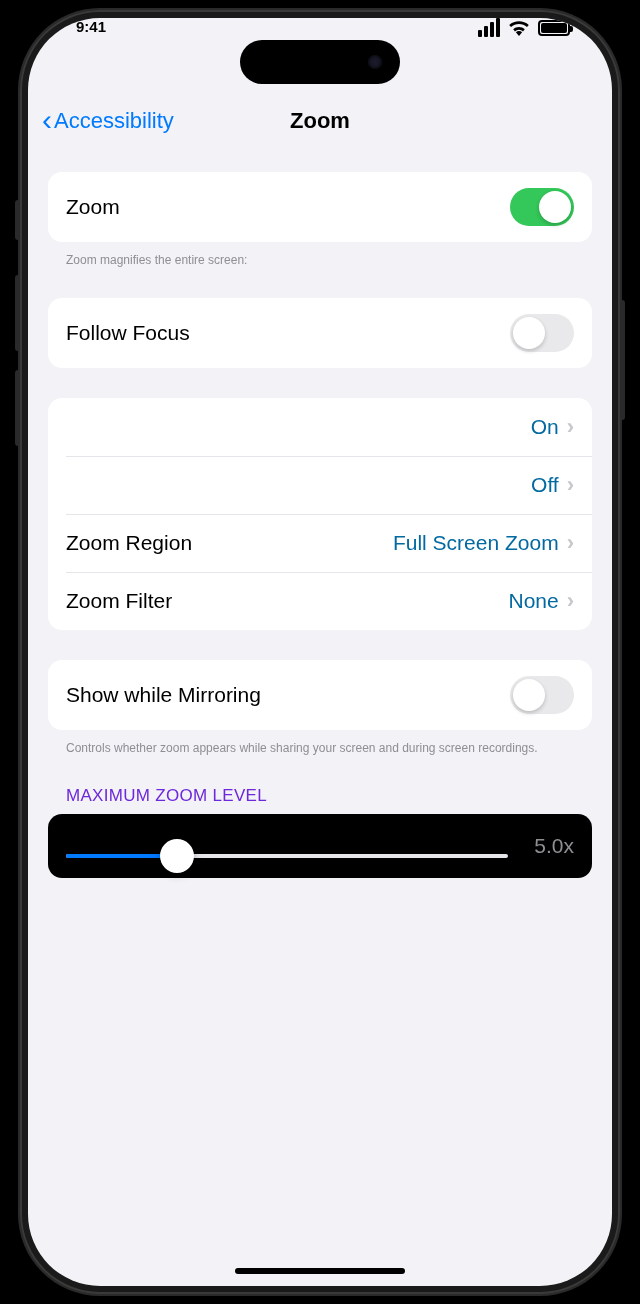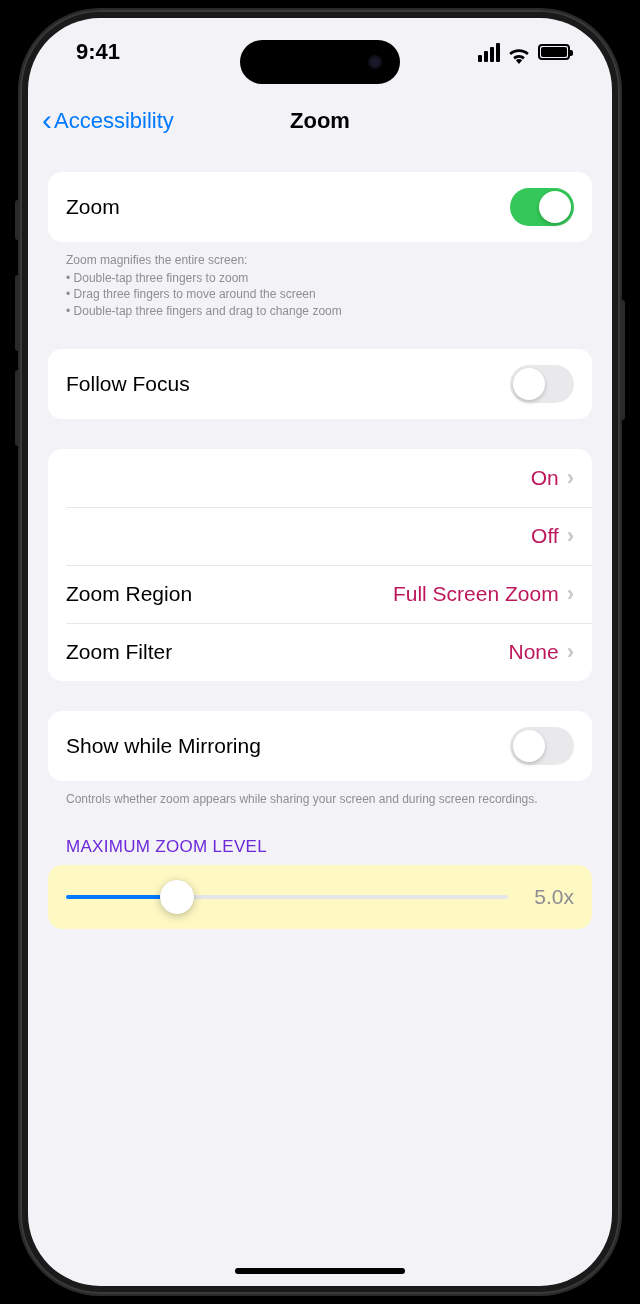--- a/index.html
+++ b/index.html
@@ -40,24 +40,24 @@
       right: 18px; top: 50%; transform: translateY(-50%);
       width: 14px; height: 14px;
       border-radius: 50%;
       background: #1a1a2a;
       box-shadow: inset 0 0 4px #000;
     }
     .status-bar {
       height: 76px;
       display: flex;
       justify-content: space-between;
-      align-items: center;
+      align-items: flex-start;
       padding: 0 42px 8px 48px;
       font-weight: 600;
-      font-size: 22px;
+      font-size: 15px;
     }
     .status-right { display: flex; align-items: center; gap: 8px; }
     .signal-bars { display: flex; align-items: flex-end; gap: 2px; }
     .signal-bars span { width: 4px; background: #000; border-radius: 1px; }
     .signal-bars span:nth-child(1){height:7px} .signal-bars span:nth-child(2){height:11px}
     .signal-bars span:nth-child(3){height:15px} .signal-bars span:nth-child(4){height:19px}
     .wifi-icon { width: 22px; height: 16px; position: relative; }
     .wifi-icon svg { width: 100%; height: 100%; }
     .battery { width: 32px; height: 16px; border: 2px solid #000; border-radius: 4px; position: relative; }
     .battery::after { content:''; position:absolute; right:-5px; top:4px; width:3px; height:6px; background:#000; border-radius:0 2px 2px 0; }
@@ -94,21 +94,21 @@
       min-height: 58px;
       position: relative;
     }
     .row + .row::before {
       content:'';
       position:absolute;
       left:18px; right:0; top:0;
       height:1px; background:#e5e5ea;
     }
     .row-label { font-size: 21px; color:#000; }
-    .row-value { font-size: 21px; color:#be185d; margin-left:auto; margin-right: 8px; }
+    .row-value { font-size: 21px; color:#0369a1; margin-left:auto; margin-right: 8px; }
     .chevron { color:#c7c7cc; font-size: 22px; font-weight: 600; }
 
     .toggle {
       width: 64px; height: 38px; border-radius: 19px;
       position: relative; transition: background .2s;
     }
     .toggle.on { background:#34c759; }
     .toggle.off { background:#e9e9eb; }
     .toggle-knob {
       position:absolute; top:3px; width:32px; height:32px;
@@ -129,23 +129,23 @@
 
     .section-header {
       font-size: 17px;
       color:#6d28d9;
       padding: 30px 18px 8px;
       text-transform: uppercase;
       letter-spacing: 0.3px;
     }
 
     .slider-row {
-      background:#fef9c3; border-radius:14px;
+      background:#000000; border-radius:14px;
       padding: 20px 18px;
-      display:flex; align-items:center; gap: 16px;
+      display:flex; align-items:flex-end; gap: 16px;
     }
     .slider-track {
       flex:1; height:4px; background:#e5e5ea; border-radius:2px;
       position:relative;
     }
     .slider-fill {
       position:absolute; left:0; top:0; bottom:0;
       background:#007aff; border-radius:2px;
     }
     .slider-thumb {
@@ -210,25 +210,20 @@
       <div class="group">
         <div class="row">
           <span class="row-label">Zoom</span>
           <div class="toggle on">
               <div class="toggle-knob"></div>
             </div>
         </div>
       </div>
       <div class="footer-text">
         <div>Zoom magnifies the entire screen:</div>
-        <ul>
-          <li>Double-tap three fingers to zoom</li>
-          <li>Drag three fingers to move around the screen</li>
-          <li>Double-tap three fingers and drag to change zoom</li>
-        </ul>
       </div>
 
       <div class="group">
         <div class="row">
           <span class="row-label">Follow Focus</span>
           <div class="toggle off">
               <div class="toggle-knob"></div>
             </div>
         </div>
       </div>

